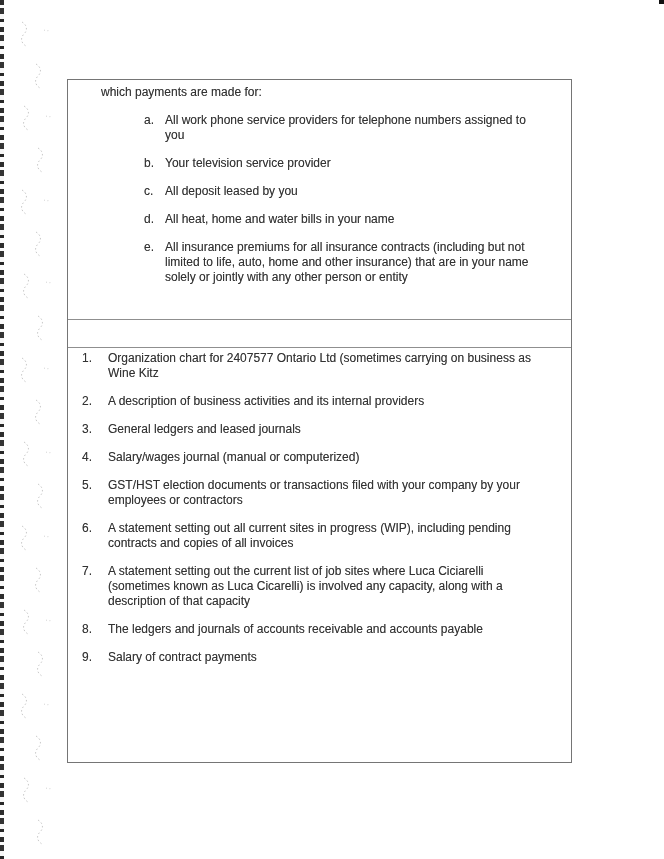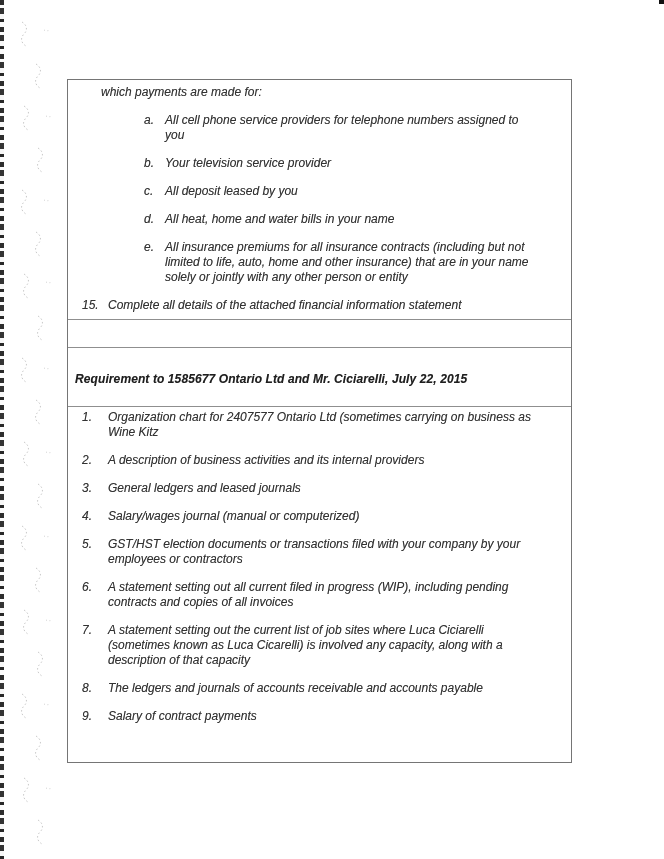--- a/index.html
+++ b/index.html
@@ -38,21 +38,21 @@
   }
 
   
   .doc-box {
     position: absolute;
     left: 67px; top: 79px;
     width: 505px; height: 684px;
     border: 1px solid #757575;
     background: #ffffff;
   }
-  .sec { overflow: hidden; font-style: italic; }
+  .sec { overflow: hidden; }
   .sec-payments   { height: 240px; border-bottom: 1px solid #8f8f8f; padding-top: 3px; }
   .sec-empty      { height: 28px;  border-bottom: 1px solid #8f8f8f; }
   .sec-header     { height: 59px;  border-bottom: 1px solid #8f8f8f; padding: 24px 8px 0 7px; }
   .sec-items      { height: 355px; padding-top: 3px; }
 
   .intro { margin: 2px 0 13px 33px; }
 
   .row { display: flex; align-items: flex-start; margin-bottom: 13px; }
   .row-letter { margin-left: 76px; }
   .row-number { margin-left: 14px; }
@@ -109,21 +109,21 @@
 </svg>
 <div class="corner-notch"></div>
 
 <div class="doc-box">
 
   <div class="sec sec-payments">
     <div class="intro">which payments are made for:</div>
 
     <div class="row row-letter">
       <span class="marker">a.</span>
-      <span class="itext">All cell phone service providers for telephone numbers assigned to
+      <span class="itext">All work phone service providers for telephone numbers assigned to
 you</span>
     </div>
     <div class="row row-letter">
       <span class="marker">b.</span>
       <span class="itext">Your television service provider</span>
     </div>
     <div class="row row-letter">
       <span class="marker">c.</span>
       <span class="itext">All deposit leased by you</span>
     </div>
@@ -131,31 +131,24 @@
       <span class="marker">d.</span>
       <span class="itext">All heat, home and water bills in your name</span>
     </div>
     <div class="row row-letter">
       <span class="marker">e.</span>
       <span class="itext">All insurance premiums for all insurance contracts (including but not
 limited to life, auto, home and other insurance) that are in your name
 solely or jointly with any other person or entity</span>
     </div>
 
-    <div class="row row-number">
-      <span class="marker">15.</span>
-      <span class="itext">Complete all details of the attached financial information statement</span>
-    </div>
   </div>
 
   <div class="sec sec-empty"></div>
 
-  <div class="sec sec-header">
-    <span class="section-title">Requirement to 1585677 Ontario Ltd and Mr. Ciciarelli, July 22, 2015</span>
-  </div>
 
   <div class="sec sec-items">
     <div class="row row-number">
       <span class="marker">1.</span>
       <span class="itext">Organization chart for 2407577 Ontario Ltd (sometimes carrying on business as
 Wine Kitz</span>
     </div>
     <div class="row row-number">
       <span class="marker">2.</span>
       <span class="itext">A description of business activities and its internal providers</span>
@@ -168,21 +161,21 @@
       <span class="marker">4.</span>
       <span class="itext">Salary/wages journal (manual or computerized)</span>
     </div>
     <div class="row row-number">
       <span class="marker">5.</span>
       <span class="itext">GST/HST election documents or transactions filed with your company by your
 employees or contractors</span>
     </div>
     <div class="row row-number">
       <span class="marker">6.</span>
-      <span class="itext">A statement setting out all current filed in progress (WIP), including pending
+      <span class="itext">A statement setting out all current sites in progress (WIP), including pending
 contracts and copies of all invoices</span>
     </div>
     <div class="row row-number">
       <span class="marker">7.</span>
       <span class="itext">A statement setting out the current list of job sites where Luca Ciciarelli
 (sometimes known as Luca Cicarelli) is involved any capacity, along with a
 description of that capacity</span>
     </div>
     <div class="row row-number">
       <span class="marker">8.</span>

